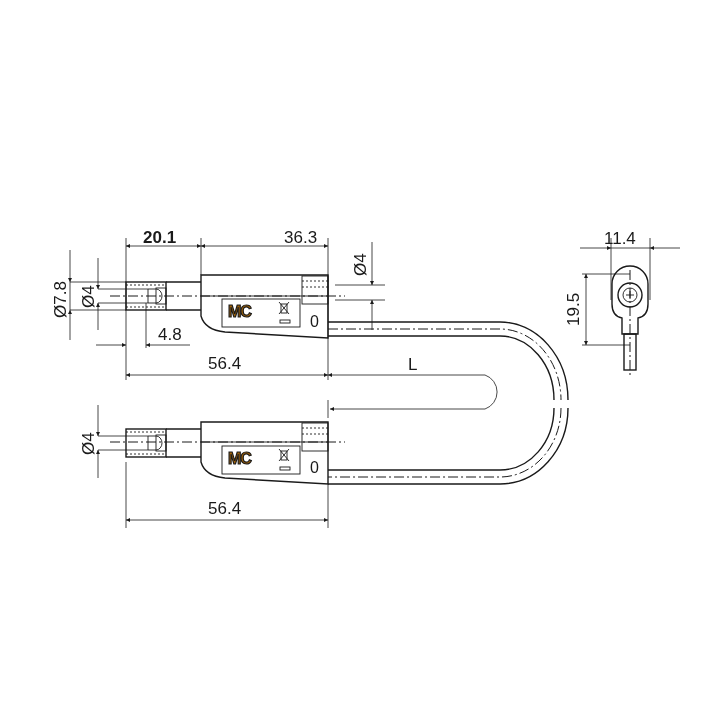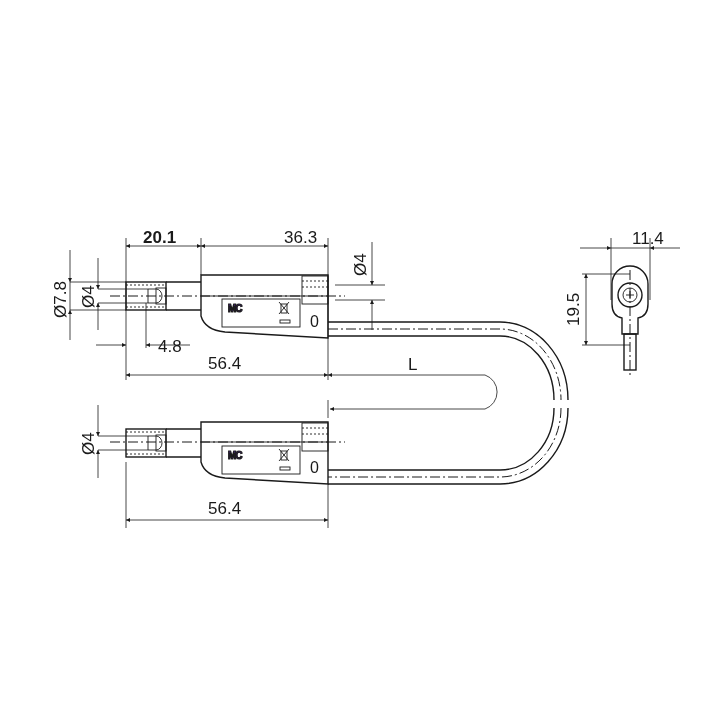--- a/index.html
+++ b/index.html
@@ -5,21 +5,21 @@
   html, body { margin: 0; padding: 0; background: #ffffff; }
   body { width: 713px; height: 713px; position: relative; overflow: hidden; font-family: "Liberation Sans", sans-serif; }
   svg { position: absolute; left: 0; top: 0; }
   .ln { stroke: #1a1a1a; stroke-width: 1.4; fill: none; }
   .thin { stroke: #1a1a1a; stroke-width: 0.9; fill: none; }
   .cl { stroke: #1a1a1a; stroke-width: 1; fill: none; stroke-dasharray: 10 3 2 3; }
   .dim { stroke: #1a1a1a; stroke-width: 0.8; fill: none; }
   .arr { fill: #1a1a1a; stroke: none; }
   .txt { position: absolute; font-size: 17px; color: #1a1a1a; line-height: 1; white-space: nowrap; }
   .rot { transform-origin: left top; transform: rotate(-90deg); }
-  .logo { position: absolute; font-size: 10px; font-weight: bold; color: #4c1d95; -webkit-text-stroke: 1.2px #1a1a1a; letter-spacing: -1px; line-height: 1; }
+  .logo { position: absolute; font-size: 16px; font-weight: bold; color: #a16207; -webkit-text-stroke: 1.2px #1a1a1a; letter-spacing: -1px; line-height: 1; }
   .zero { position: absolute; font-size: 16px; color: #1a1a1a; line-height: 1; }
 </style>
 </head>
 <body>
 
 <svg width="713" height="713" viewBox="0 0 713 713">
   <defs>
     <marker id="ah" viewBox="0 0 10 10" refX="10" refY="5" markerWidth="8" markerHeight="5" orient="auto-start-reverse">
       <path d="M0,0 L10,5 L0,10 z" class="arr"></path>
     </marker>
@@ -147,20 +147,20 @@
 
 <div class="logo" style="left:228px; top:304px;">MC</div>
 <div class="logo" style="left:228px; top:451px;">MC</div>
 <div class="zero" style="left:310px; top:314px;">0</div>
 <div class="zero" style="left:310px; top:460px;">0</div>
 
 <div class="txt" style="left:143px; top:229px;font-weight:bold;">20.1</div>
 <div class="txt" style="left:242px; top:229px;margin-left:42px;">36.3</div>
 <div class="txt rot" style="left:52px; top:318px;">Ø7.8</div>
 <div class="txt rot" style="left:80px; top:308px;">Ø4</div>
-<div class="txt" style="left:158px; top:326px;margin-top:12px;">4.8</div>
+<div class="txt" style="left:158px; top:326px;">4.8</div>
 <div class="txt" style="left:208px; top:355px;">56.4</div>
 <div class="txt rot" style="left:352px; top:276px;">Ø4</div>
 <div class="txt" style="left:408px; top:356px;">L</div>
 <div class="txt rot" style="left:80px; top:455px;">Ø4</div>
 <div class="txt" style="left:208px; top:500px;">56.4</div>
-<div class="txt" style="left:632px; top:230px;">11.4</div>
+<div class="txt" style="left:604px; top:230px;">11.4</div>
 <div class="txt rot" style="left:565px; top:326px;">19.5</div>
 
 </body></html>

